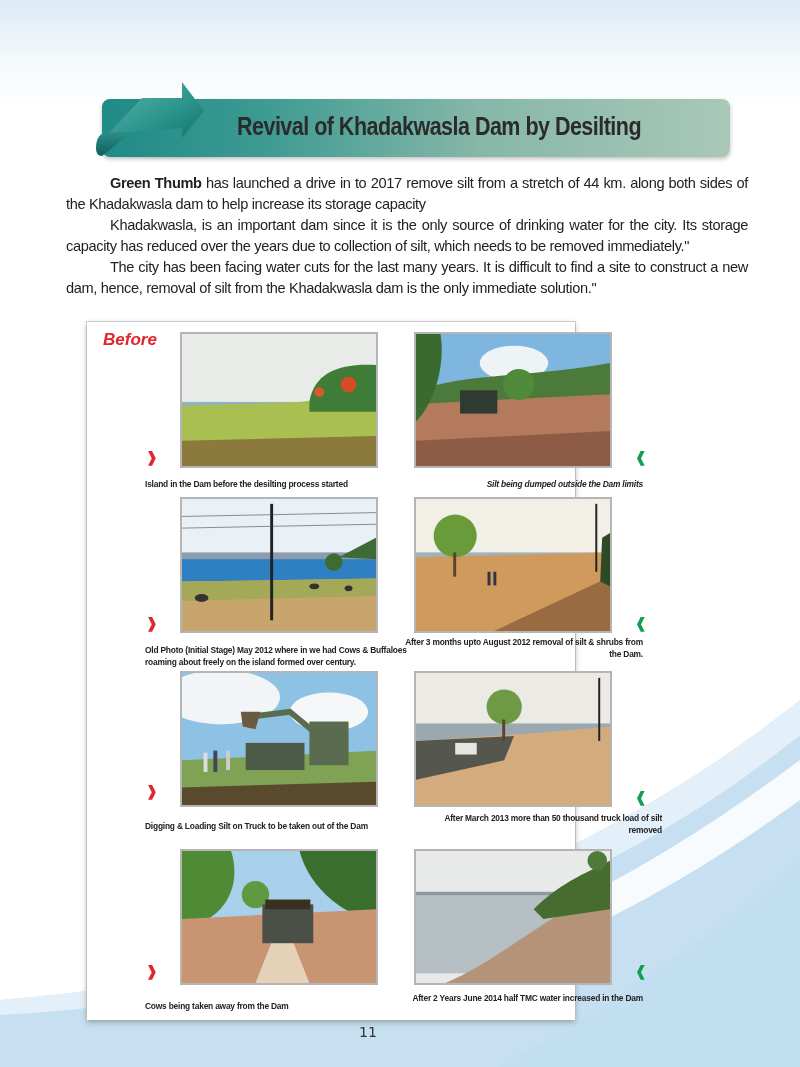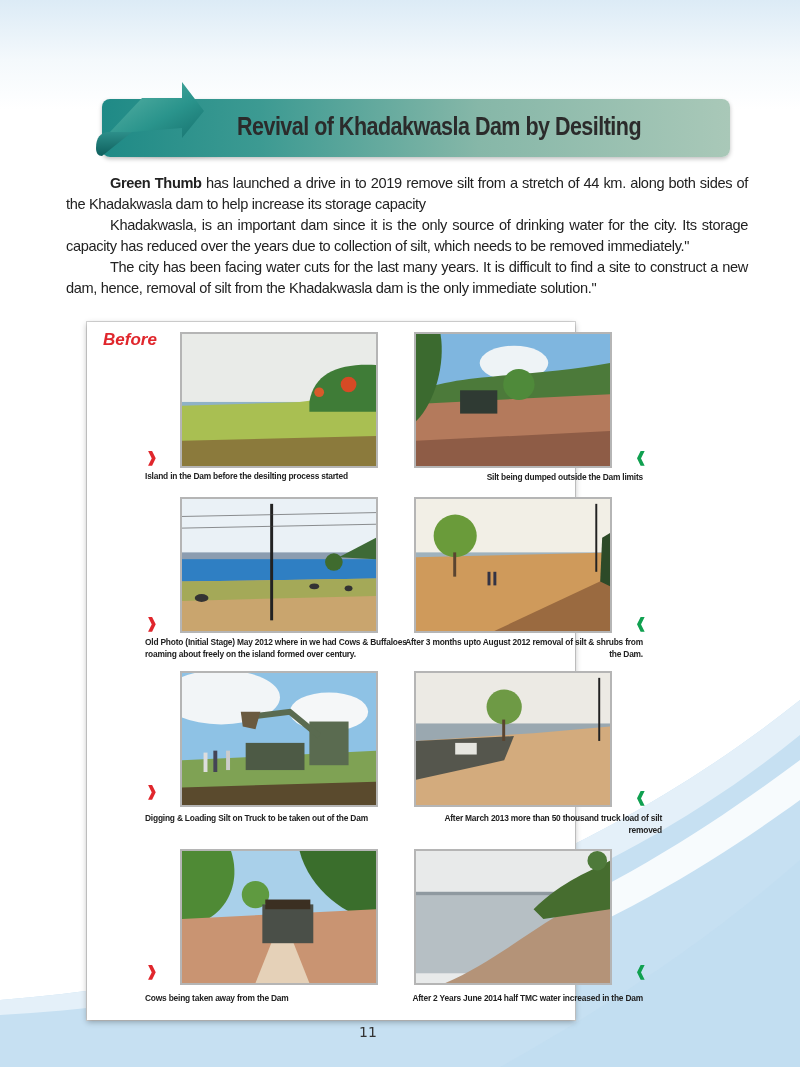--- a/index.html
+++ b/index.html
@@ -40,21 +40,21 @@
   .label-before { left: 16px; top: 8px; color: #e0262c; }
   .label-after { right: 18px; top: 8px; color: #10a050; }
 
   .photo { position: absolute; width: 198px; height: 136px; border: 2px solid #b5b5b5; overflow: hidden; }
   .photo svg { display: block; width: 100%; height: 100%; }
   .marker { position: absolute; font-weight: bold; font-size: 14px; line-height: 14px; }
   .marker.red { color: #e0262c; }
   .marker.green { color: #10a050; }
   .caption { position: absolute; font-size: 8.4px; line-height: 12px; font-weight: bold; color: #222;
     letter-spacing: -0.2px; width: 240px; }
-  .caption.left { text-align: left; }
+  .caption.left { text-align: left; margin-top: 8px; }
   .caption.right { text-align: right; }
 
   .page-number { position: absolute; left: 0; width: 736px; top: 1024px; text-align: center;
     font-family: "DejaVu Sans", sans-serif; font-size: 14px; color: #333; z-index: 4; }
 </style>
 </head>
 <body>
 
 <svg class="bg-swoosh" viewBox="0 0 800 1067" preserveAspectRatio="none">
   <path d="M0,1067 L0,1000 C250,980 550,900 800,700 L800,1067 Z" fill="#c6e0f2"></path>
@@ -76,21 +76,21 @@
       <stop offset="0" stop-color="#2d8f8a"></stop>
       <stop offset="1" stop-color="#0e5f5d"></stop>
     </linearGradient>
   </defs>
   <path d="M4,70 C4,60 8,54 18,54 L40,54 L10,78 C6,78 4,75 4,70 Z" fill="url(#ag2)"></path>
   <path d="M18,54 L50,20 L90,20 L90,4 L112,33 L90,60 L90,50 L40,54 Z" fill="url(#ag)"></path>
 </svg>
 <div class="banner-title">Revival of Khadakwasla Dam by Desilting</div>
 
 <div class="intro">
-  <p><b>Green Thumb</b><span> has launched a drive in to 2019 remove silt from a stretch of 44 km. along both sides of the Khadakwasla dam to help increase its storage capacity</span></p>
+  <p><b>Green Thumb</b><span> has launched a drive in to 2017 remove silt from a stretch of 44 km. along both sides of the Khadakwasla dam to help increase its storage capacity</span></p>
   <p>Khadakwasla, is an important dam since it is the only source of drinking water for the city. Its storage capacity has reduced over the years due to collection of silt, which needs to be removed immediately."</p>
   <p>The city has been facing water cuts for the last many years. It is difficult to find a site to construct a new dam, hence, removal of silt from the Khadakwasla dam is the only immediate solution."</p>
 </div>
 
 <div class="panel">
   <div class="label-before">Before</div>
   <div class="label-after">After</div>
 
   <div class="photo" style="left:93px; top:10px;">
     <svg viewBox="0 0 198 136" preserveAspectRatio="none">
@@ -112,21 +112,21 @@
       <ellipse cx="100" cy="30" rx="35" ry="18" fill="#eef3f6"></ellipse>
       <path d="M0,60 C40,40 120,45 198,30 L198,80 L0,80 Z" fill="#4c7a3a"></path>
       <path d="M0,72 L198,62 L198,136 L0,136 Z" fill="#b47a5c"></path>
       <path d="M0,110 L198,100 L198,136 L0,136 Z" fill="#8e5c46"></path>
       <rect x="45" y="58" width="38" height="24" fill="#2f3a33"></rect>
       <circle cx="105" cy="52" r="16" fill="#4f8a3a"></circle>
       <path d="M0,0 L25,0 C30,30 20,70 0,90 Z" fill="#3b6a2f"></path>
     </svg>
   </div>
   <div class="marker green" style="left:548px; top:128px;">❰</div>
-  <div class="caption right" style="left:316px; top:149px;">Silt being dumped outside the Dam limits</div>
+  <div class="caption right" style="left:316px; top:156px;font-style:italic;">Silt being dumped outside the Dam limits</div>
 
   <div class="photo" style="left:93px; top:175px;">
     <svg viewBox="0 0 198 136" preserveAspectRatio="none">
       <rect width="198" height="136" fill="#eaf1f6"></rect>
       <rect y="55" width="198" height="8" fill="#8c9db0"></rect>
       <rect y="62" width="198" height="25" fill="#2f7fc3"></rect>
       <path d="M0,85 L198,82 L198,136 L0,136 Z" fill="#c9a56e"></path>
       <path d="M0,85 L198,82 L198,100 L0,105 Z" fill="#a4a958"></path>
       <rect x="90" y="5" width="3" height="120" fill="#222"></rect>
       <path d="M0,18 L198,14 M0,30 L198,26" stroke="#444" stroke-width="0.6"></path>

